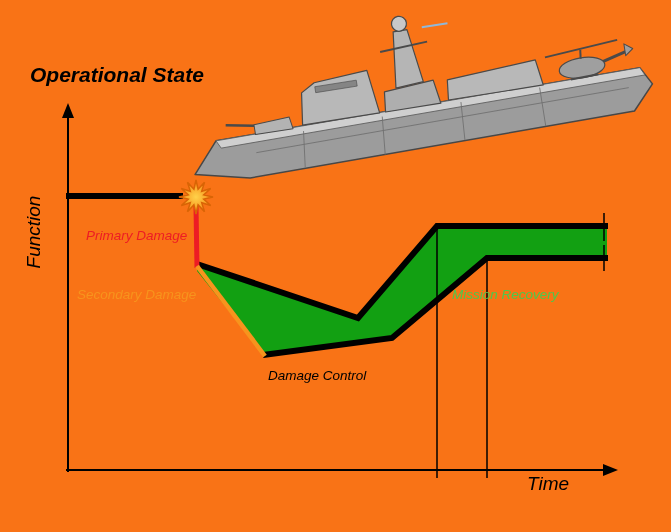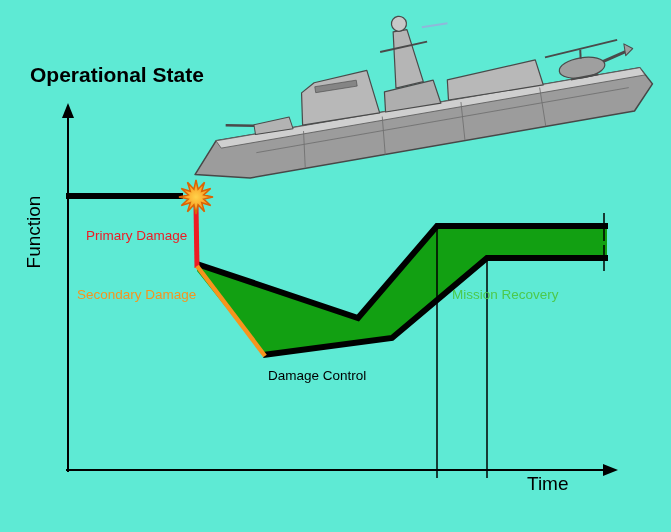--- a/index.html
+++ b/index.html
@@ -1,21 +1,22 @@
 <!DOCTYPE html>
 <html><head>
 <meta charset="utf-8">
 <style>
   html,body{margin:0;padding:0;background:#ffffff;}
   .canvas{
     position:relative;
     width:671px;height:532px;
-    background:#5eead4;
+    background:#f97316;
     font-family:"Liberation Sans", sans-serif;
     overflow:hidden;
+    font-style:italic;
   }
   svg text{font-family:"Liberation Sans", sans-serif;}
   .title-text{font-size:21px;font-weight:bold;fill:#000000;}
   .axis-label{font-size:19px;fill:#000000;}
   .anno{font-size:13.5px;}
 </style>
 </head>
 <body>
 
 <div class="canvas">

